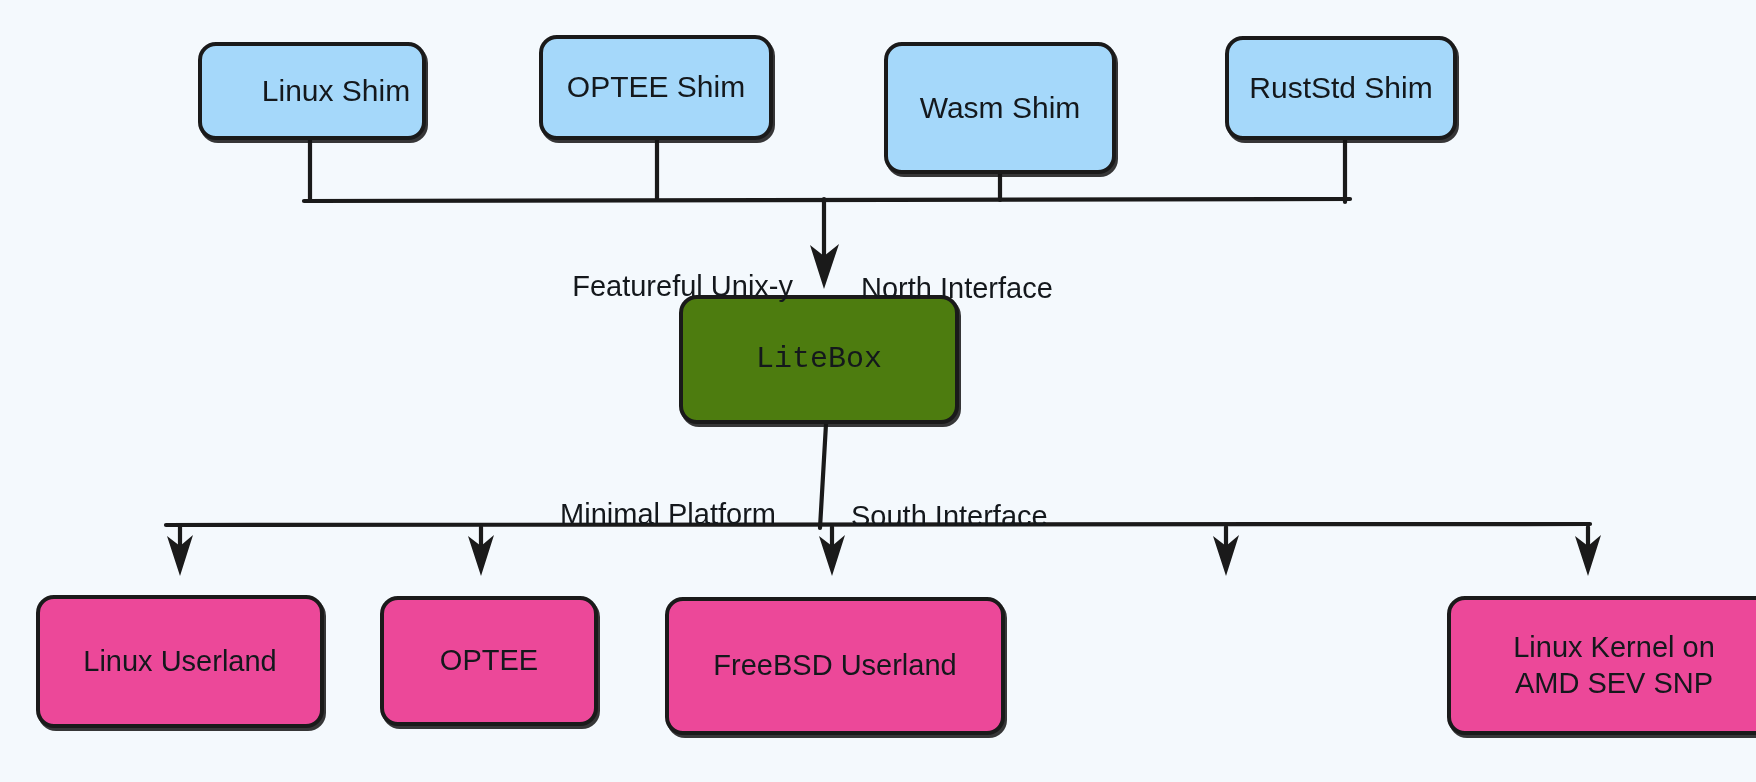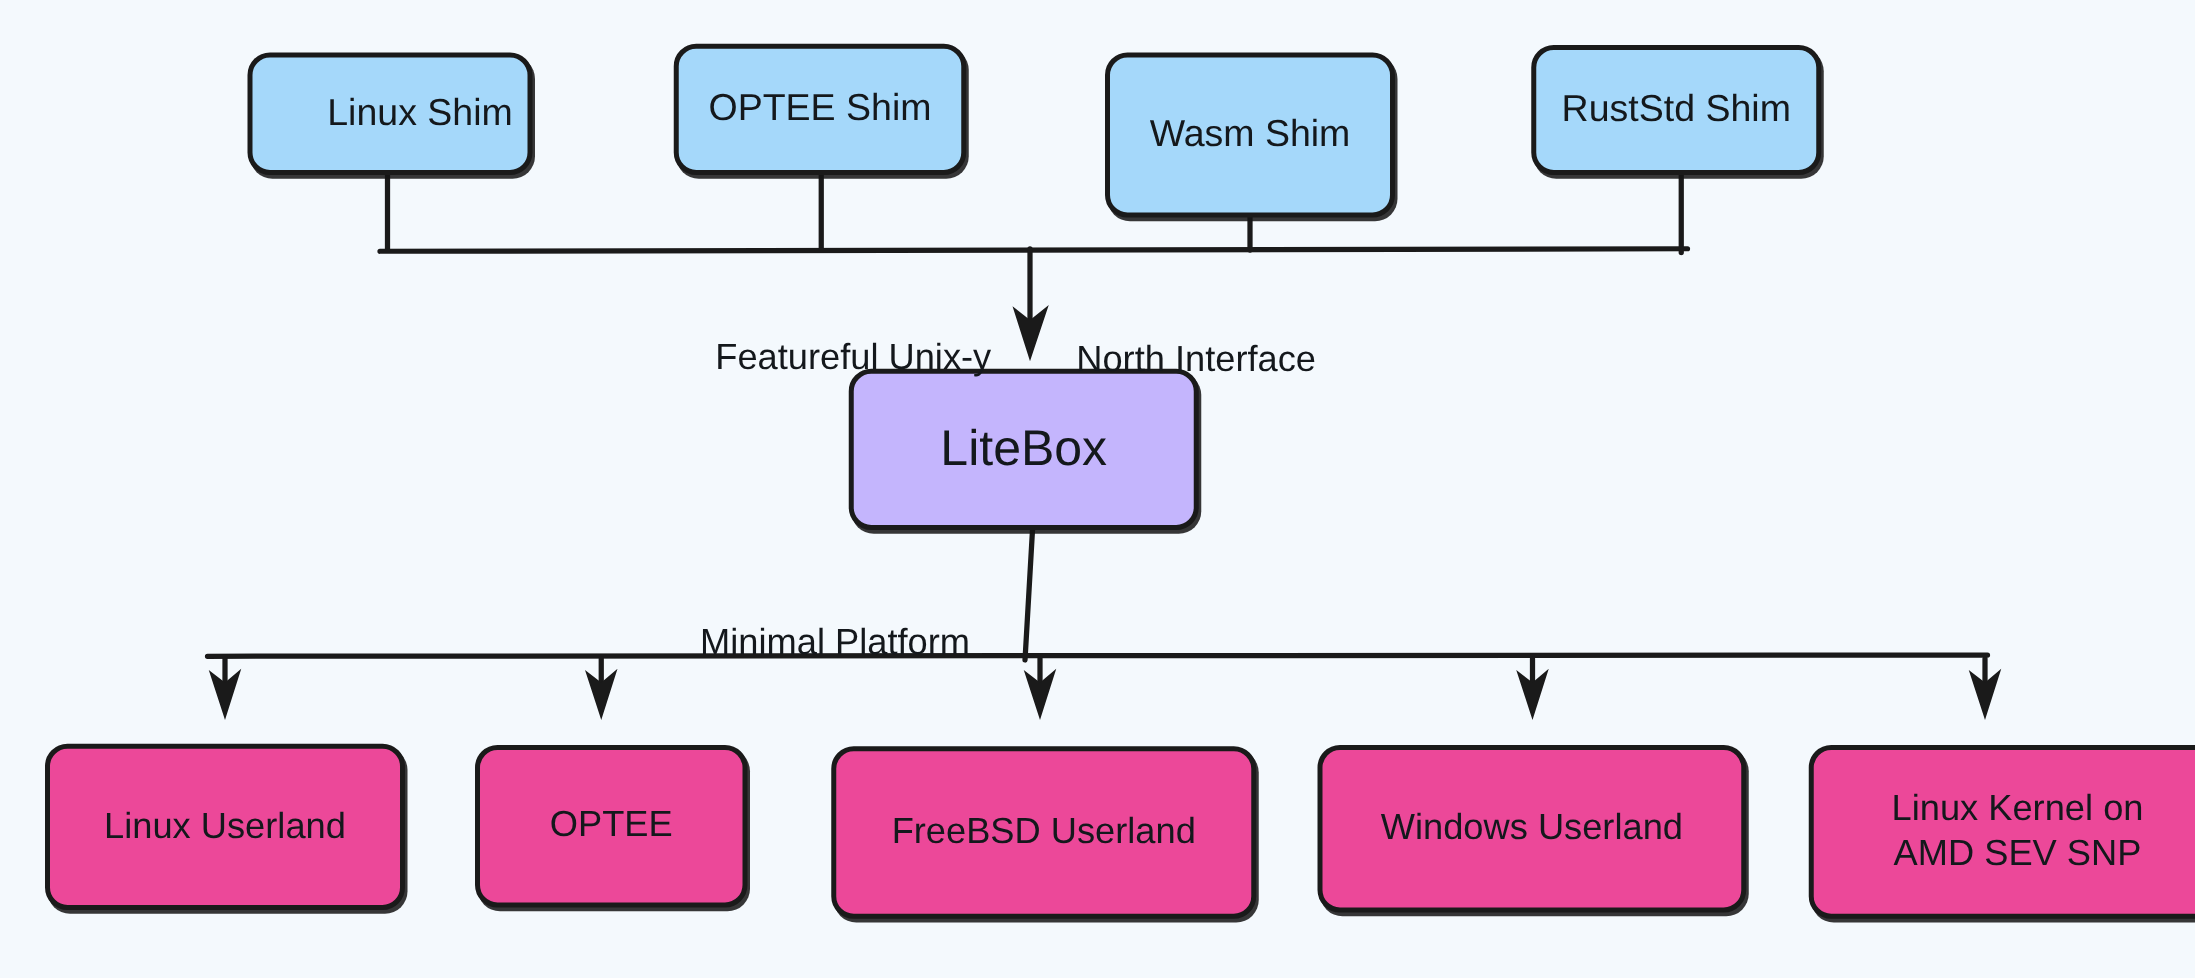--- a/index.html
+++ b/index.html
@@ -50,22 +50,23 @@
     color: #14181c;
     line-height: 1.22;
     box-shadow: 2px 3px 0 rgba(20,20,20,0.85);
     z-index: 2;
   }
   .node-shim {
     background: #a5d8fa;
     font-size: 30px;
   }
   .node-core {
-    background: #c4b5fd;
-    font-size: 40px;
+    background: #4d7c0f;
+    font-size: 30px;
+    font-family: Liberation Mono, monospace;
   }
   .node-platform {
     background: #ec4899;
     font-size: 29px;
   }
   .node .label { display: block; padding: 0 10px; }
   
   .edge-label {
     position: absolute;
     font-size: 29px;
@@ -132,36 +133,34 @@
   <div class="edge-label right-align" style="left:553px; top:238px; width:240px;">Featureful Unix-y</div>
 
   <div class="edge-label" style="left:861px; top:240px;">North Interface</div>
 
   <div class="node node-core" style="left:679px; top:295px; width:280px; height:129px;">
     <span class="label">LiteBox</span>
   </div>
 
   <div class="edge-label right-align" style="left:534px; top:466px; width:242px;">Minimal Platform</div>
 
+  <div class="edge-label" style="left:851px; top:468px;">South Interface</div>
 
   <div class="node node-platform" style="left:36px; top:595px; width:288px; height:133px;">
     <span class="label">Linux Userland</span>
   </div>
 
   <div class="node node-platform" style="left:380px; top:596px; width:218px; height:130px;">
     <span class="label">OPTEE</span>
   </div>
 
   <div class="node node-platform" style="left:665px; top:597px; width:340px; height:138px;">
     <span class="label">FreeBSD Userland</span>
   </div>
 
-  <div class="node node-platform" style="left:1054px; top:596px; width:343px; height:134px;">
-    <span class="label">Windows Userland</span>
-  </div>
 
   <div class="node node-platform" style="left:1447px; top:596px; width:334px; height:139px;">
     <span class="label">
       <span>Linux Kernel on</span><br>
       <span>AMD SEV SNP</span>
     </span>
   </div>
 
 </div>
 

